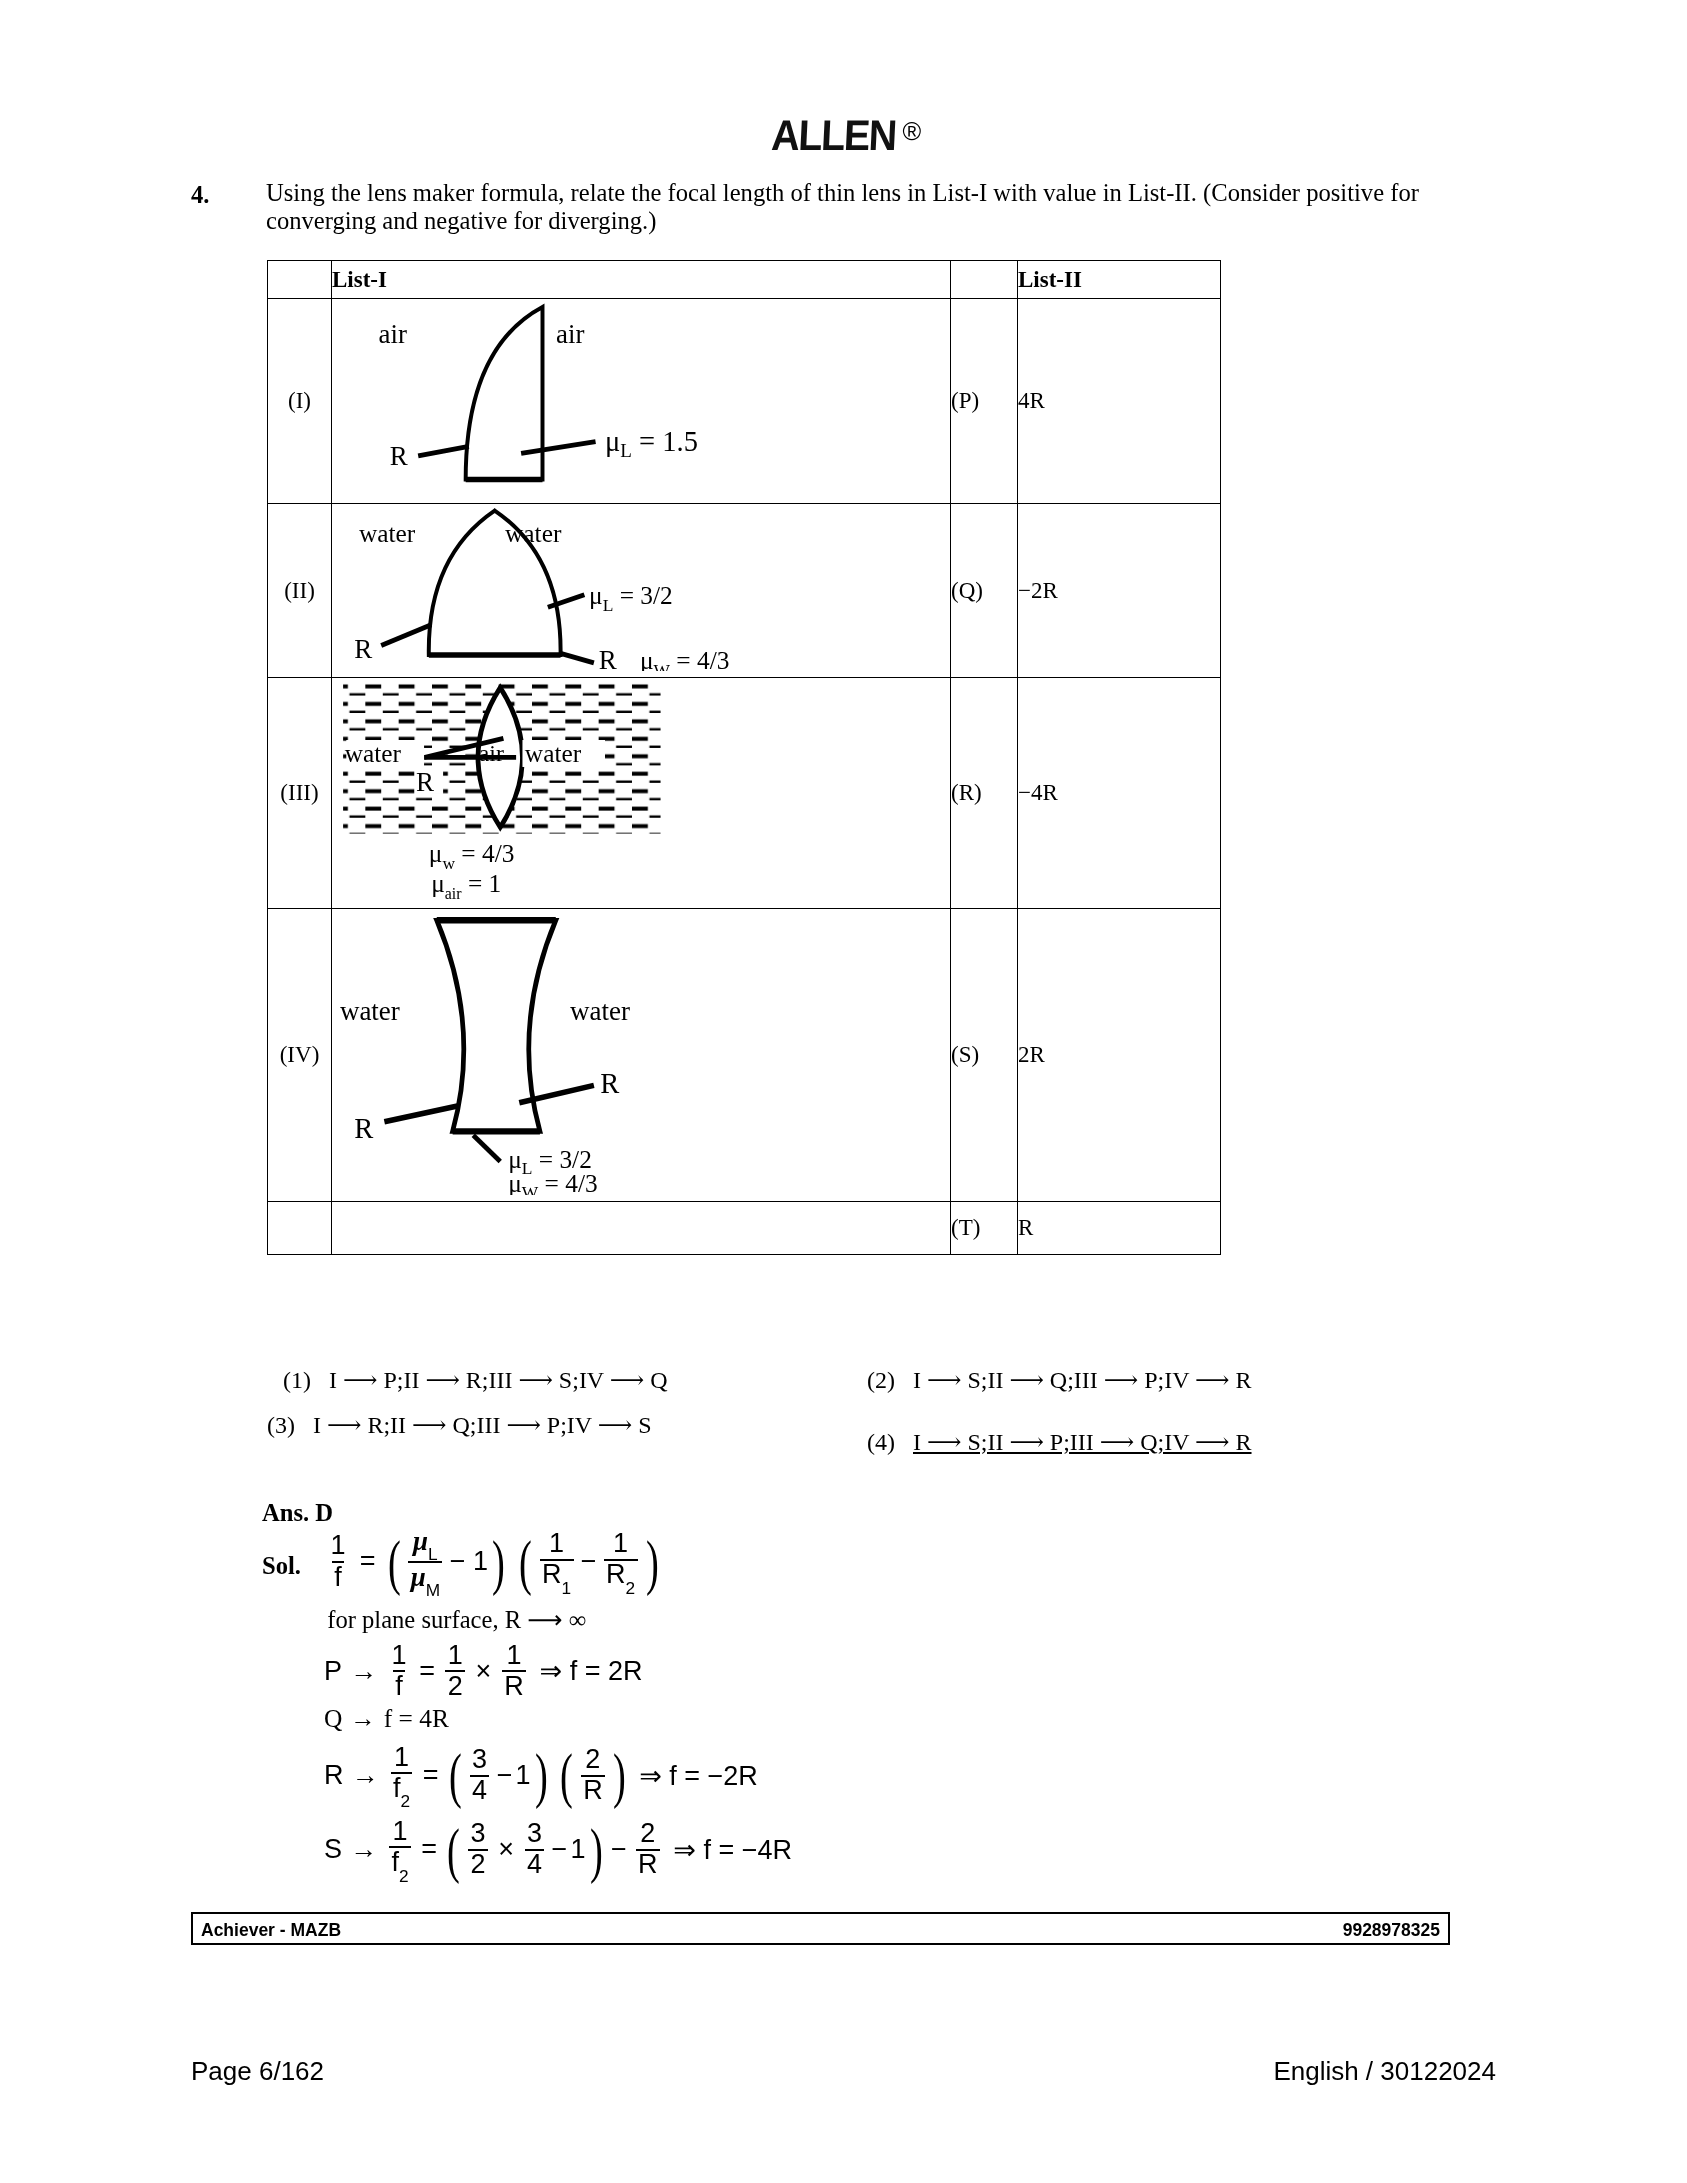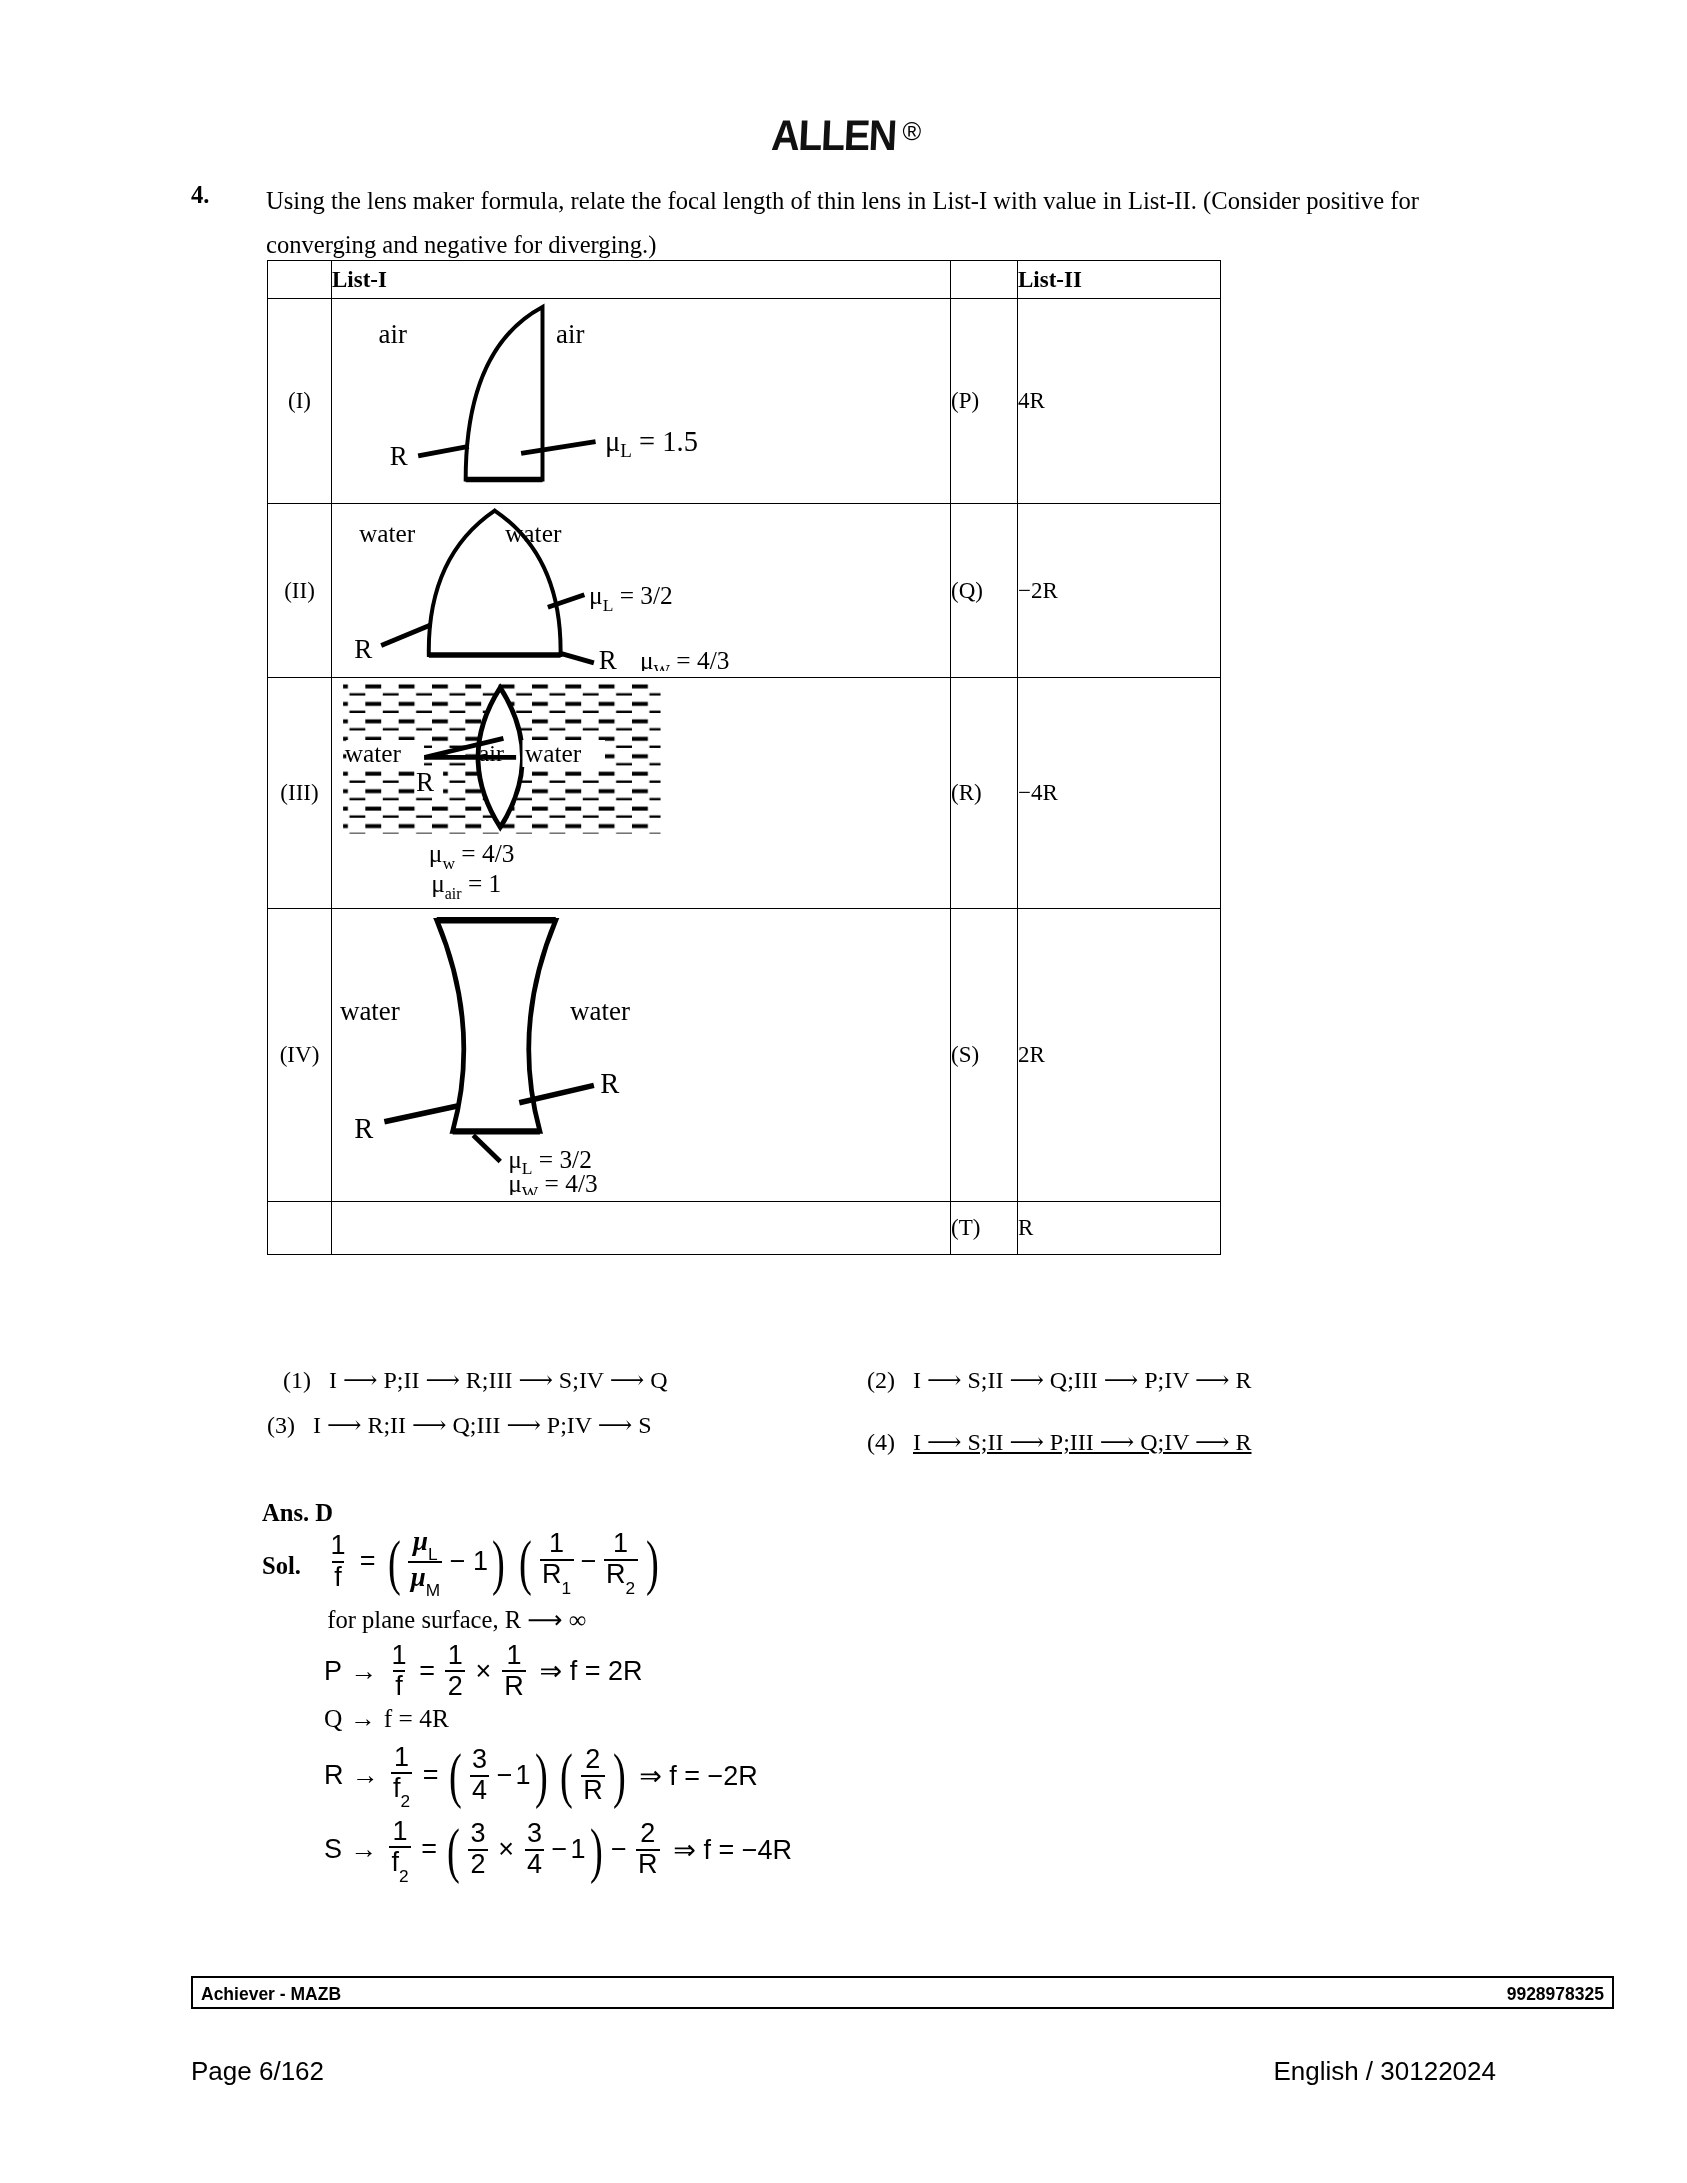--- a/index.html
+++ b/index.html
@@ -51,21 +51,21 @@
     font-weight: bold;
     font-size: 24.6px;
     font-family: "Liberation Serif", serif;
   }
   .q-text {
     position: absolute;
     left: 266px;
     top: 179px;
     width: 1258px;
     font-size: 24.6px;
-    line-height: 44px;
+    line-height: 28px;
     text-align: left;
   }
 
   
   .ltable {
     position: absolute;
     left: 267px;
     top: 260px;
     width: 953px;
     border-collapse: collapse;
@@ -160,22 +160,22 @@
     font-weight: 300;
   }
   .sub { font-size: 0.64em; vertical-align: sub; position: relative; top: 4px; }
   .mu-it { font-family: "Liberation Serif", serif; font-style: italic; font-weight: bold; }
   .plainser { font-family: "Liberation Serif", serif; }
 
   
   .foot-box {
     position: absolute;
     left: 191px;
-    top: 1976px;
-    width: 1423px;
+    top: 1912px;
+    width: 1259px;
     height: 33px;
     border: 2px solid #000;
     box-sizing: border-box;
   }
   .foot-box .fl {
     position: absolute; left: 8px; top: 5.6px;
     font-family: "Liberation Sans", sans-serif;
     font-size: 17.5px; font-weight: bold;
   }
   .foot-box .fr {

